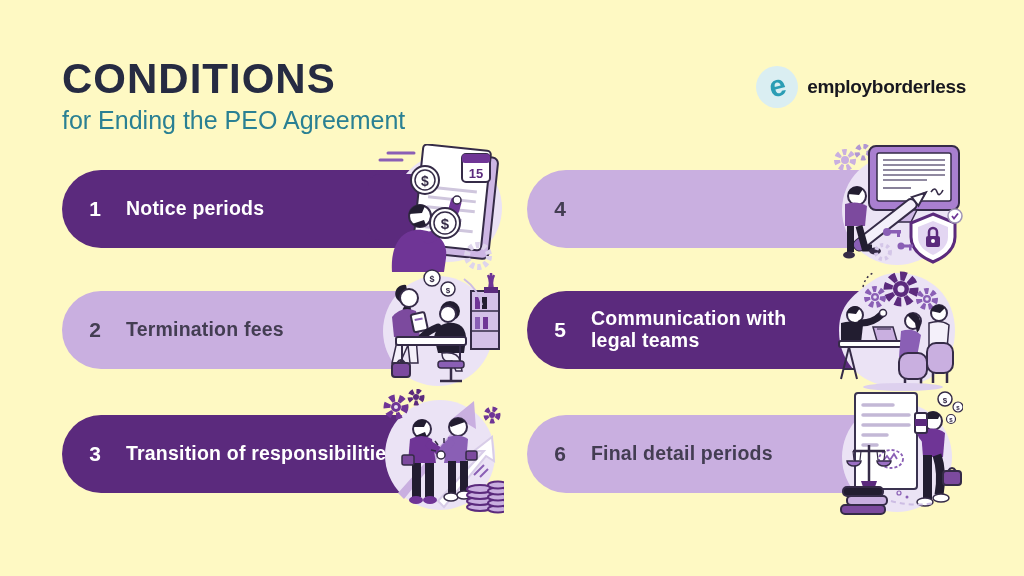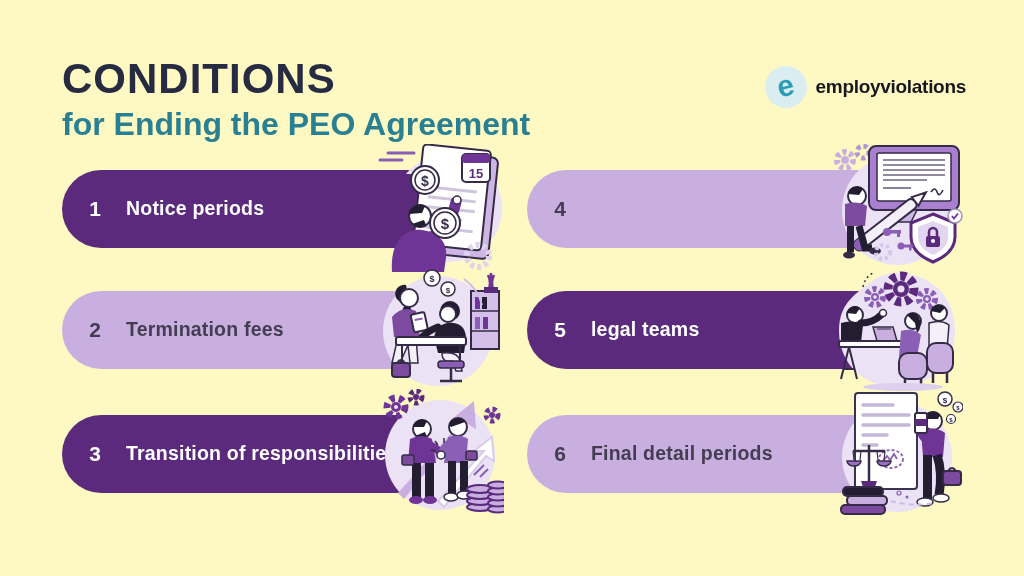--- a/index.html
+++ b/index.html
@@ -11,21 +11,21 @@
     --logo-teal:#2b9db4;
     --logo-bg:#daeef2;
     --ink:#17171f;
   }
   *{margin:0;padding:0;box-sizing:border-box}
   html,body{background:#f3f3f3;font-family:"Liberation Sans",sans-serif}
   .canvas{position:relative;width:1024px;height:576px;background:#fef9c3;overflow:hidden;margin:0 auto}
 
   
   .title{position:absolute;left:62px;top:55px;font-size:42px;font-weight:800;letter-spacing:1px;color:var(--title)}
-  .subtitle{position:absolute;left:62px;top:106px;font-size:32px;font-weight:700;color:var(--teal)}
+  .subtitle{position:absolute;left:62px;top:106px;font-size:25px;font-weight:400;color:var(--teal)}
   .logo{position:absolute;right:58px;top:66px;display:flex;align-items:center;gap:9px}
   .logo-mark{width:42px;height:42px;border-radius:50%;background:var(--logo-bg);display:flex;align-items:center;justify-content:center}
   .logo-e{font-size:30px;font-weight:800;color:var(--logo-teal);transform:rotate(-14deg);line-height:1;margin-top:-3px}
   .logo-text{display:flex;flex-direction:row;color:var(--ink);font-size:19px;font-weight:700;line-height:.93;letter-spacing:-.3px}
 
   
   .row{position:absolute;width:420px;height:78px}
   .row .pill{position:absolute;inset:0;border-radius:39px;display:flex;align-items:center;padding:0 0 0 26px;gap:24px}
   .row.dark .pill{background:var(--dark-pill);color:#ffffff}
   .row.light .pill{background:var(--light-pill);color:var(--pill-text-dark)}
@@ -48,21 +48,21 @@
 
   <div class="title">CONDITIONS</div>
   <div class="subtitle">for Ending the PEO Agreement</div>
 
   <div class="logo">
     <div class="logo-mark">
       <span class="logo-e">e</span>
     </div>
     <div class="logo-text">
       <span>employ</span>
-      <span>violations</span>
+      <span>borderless</span>
     </div>
   </div>
 
   <div class="row dark" id="row-0">
     <div class="pill">
       <span class="num">1</span>
       <span class="labels">
           <span class="label">Notice periods</span>
         </span>
     </div>
@@ -270,20 +270,21 @@
           <rect x="82" y="100.5" width="2.5" height="6"></rect>
       </g>
       <circle cx="56" cy="108" r="7" fill="none" stroke="#d4c6e8" stroke-width="4" stroke-dasharray="3 3"></circle>
     </svg>
   </div>
 
   <div class="row dark" id="row-4">
     <div class="pill">
       <span class="num">5</span>
       <span class="labels">
+        <span class="label">Communication with</span>
         <span class="label">legal teams</span>
       </span>
     </div>
     <svg class="illu" viewBox="0 0 136 128">
       <path d="M70 8 c34 0 58 24 58 58 c0 34 -26 56 -58 56 c-32 0 -58 -22 -58 -56 c0 -20 8 -30 20 -40 c12 -10 22 -18 38 -18 z" fill="#ebe3f5"></path>
       <g>
         <circle cx="74" cy="24" r="13" fill="none" stroke="#5b2a7d" stroke-width="9" stroke-dasharray="6 4"></circle>
         <circle cx="74" cy="24" r="8" fill="#5b2a7d"></circle>
           <circle cx="74" cy="24" r="3.5" fill="#ebe3f5"></circle>
         <circle cx="48" cy="32" r="8" fill="none" stroke="#8a5fb5" stroke-width="6" stroke-dasharray="4 3"></circle>

